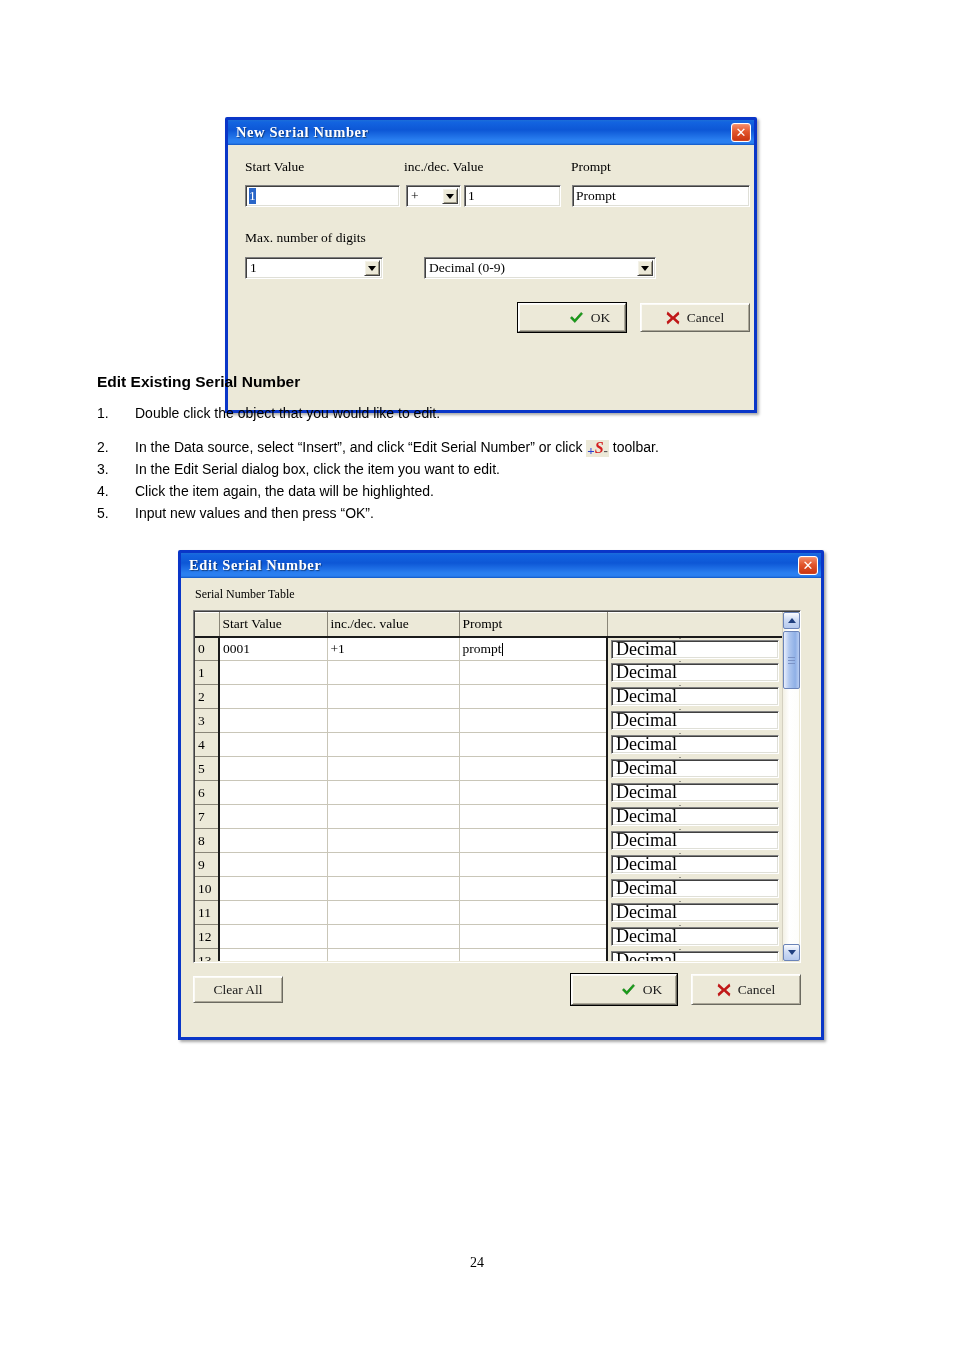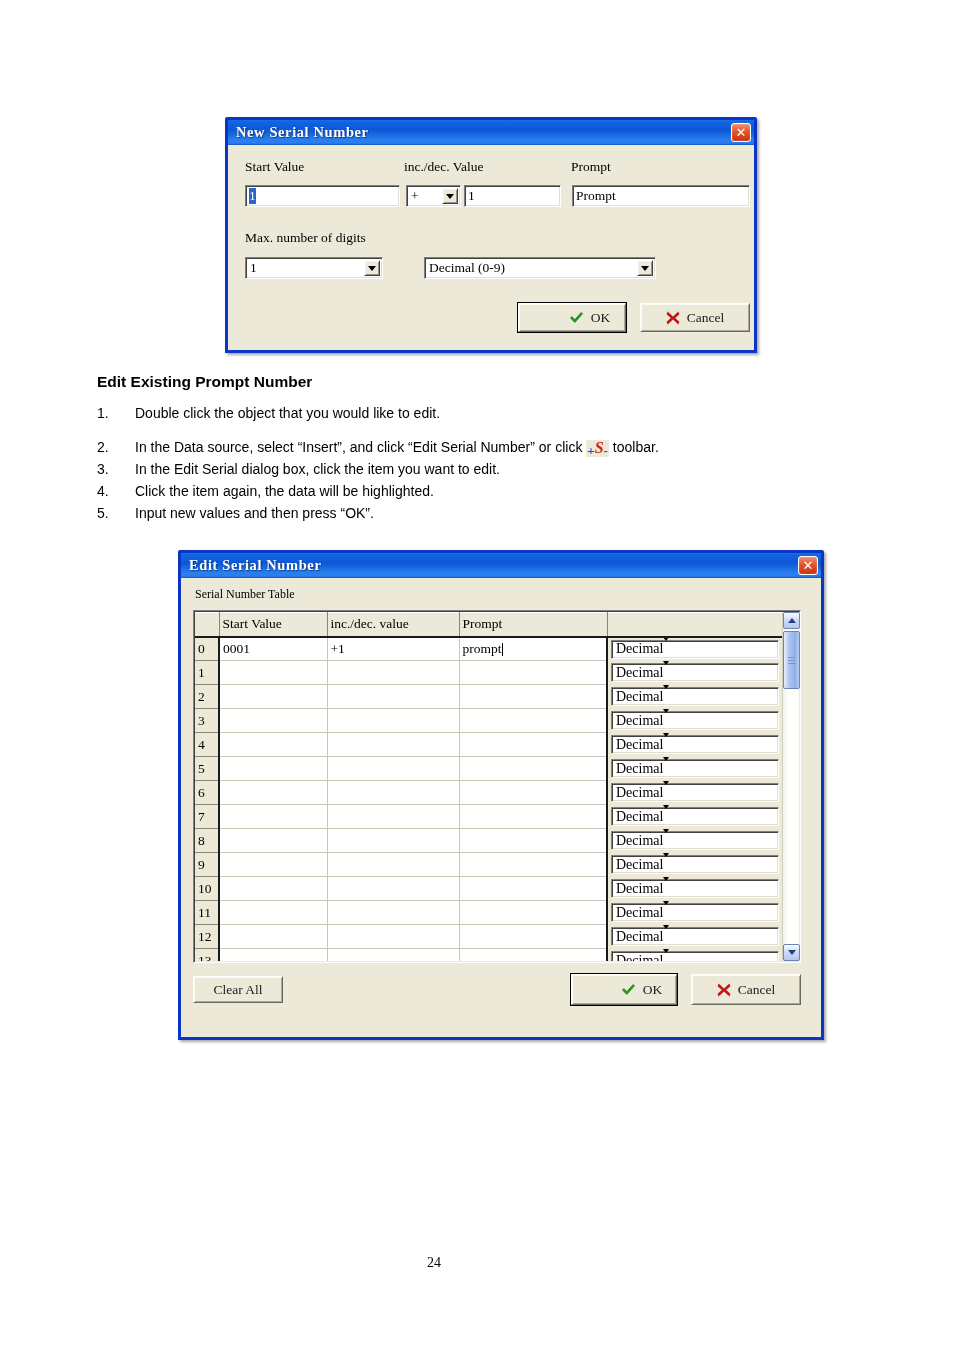--- a/index.html
+++ b/index.html
@@ -165,21 +165,21 @@
   }
   .sicon .plus { color:#2a3fd0; font-size:13px; font-weight:bold; vertical-align:-2px;}
   .sicon .s    { color:#d41f1f; font-size:16px; font-weight:bold; font-style:italic; }
   .sicon .minus{ color:#555555; font-size:13px; font-weight:bold; vertical-align:-2px;}
 
   .pagenum {
     position:absolute;
     font-family:"Liberation Serif", serif;
     font-size:14px;
     color:#000;
-    text-align:left;
+    text-align:center;
   }
 
   
   .groupLbl {
     position:absolute;
     font-family:"Liberation Serif", serif;
     font-size:12px; color:#000;
   }
   .gridframe {
     position:absolute;
@@ -238,21 +238,21 @@
   }
   .cellcombo {
     position:relative;
     height:19px;
     background:#ffffff;
     border:1px solid;
     border-color:#808080 #ffffff #ffffff #808080;
     box-shadow: inset 1px 1px 0 #404040, inset -1px -1px 0 #dfdfd7;
     display:flex; align-items:center;
     padding-left:4px;
-    font-size:14px;
+    font-size:18px;
   }
   .cellcombo .arrowbox { width:15px; top:1px; bottom:1px; right:1px; }
   .cellcombo .arrowbox::after { border-left:3.5px solid transparent; border-right:3.5px solid transparent; border-top:4.5px solid #000; }
 
   
   .vscroll {
     position:absolute; top:1px; right:1px; bottom:1px; width:17px;
     background: #f1efe2;
     border-left:1px solid #d4d0c0;
   }
@@ -285,21 +285,21 @@
     display:flex;align-items:center;justify-content:center;
     cursor:pointer;
   }
   .sthumb .grip { width:7px; height:7px;
     background: repeating-linear-gradient(to bottom,#7b93c6 0 1px,transparent 1px 3px);
   }
 </style>
 </head>
 <body>
 
-<div class="dialog" id="dlg1" style="left:225px; top:117px; width:532px; height:236px;">
+<div class="dialog" id="dlg1" style="left:225px; top:117px; width:532px; height:296px;">
 
   <div class="titlebar">
     <div class="ttl">New Serial Number</div>
     <div class="closebtn"></div>
   </div>
 
   <div class="dlgbody">
 
     <div class="lbl" style="left:17px; top:14px;">Start Value</div>
     <div class="lbl" style="left:176px; top:14px;">inc./dec. Value</div>
@@ -344,21 +344,21 @@
     <div class="btn" style="left:412px; top:158px; width:110px; height:29px;">
       <svg class="x-mark" viewBox="0 0 14 14">
         <path d="M1.6 0.6 L7 5.4 L12.4 0.6 L13.4 3.2 L9.2 7 L13.4 10.8 L12.4 13.4 L7 8.6 L1.6 13.4 L0.6 10.8 L4.8 7 L0.6 3.2 Z" fill="#C01818"></path>
       </svg>
       <span>Cancel</span>
     </div>
 
   </div>
 </div>
 
-<div class="doc-h" style="left:97px; top:373px;">Edit Existing Prompt Number</div>
+<div class="doc-h" style="left:97px; top:373px;">Edit Existing Serial Number</div>
 
 <div class="li" style="left:97px; top:405px;">
   <span class="num">1.</span>
   <span class="txt">Double click the object that you would like to edit.</span>
 </div>
 
 <div class="li" style="left:97px; top:439px;">
   <span class="num">2.</span>
   <span class="txt">
     <span>In the Data source, select “Insert”, and click “Edit Serial Number” or click </span><span class="sicon"><span class="plus">+</span><span class="s">S</span><span class="minus">-</span></span><span> toolbar.</span>

